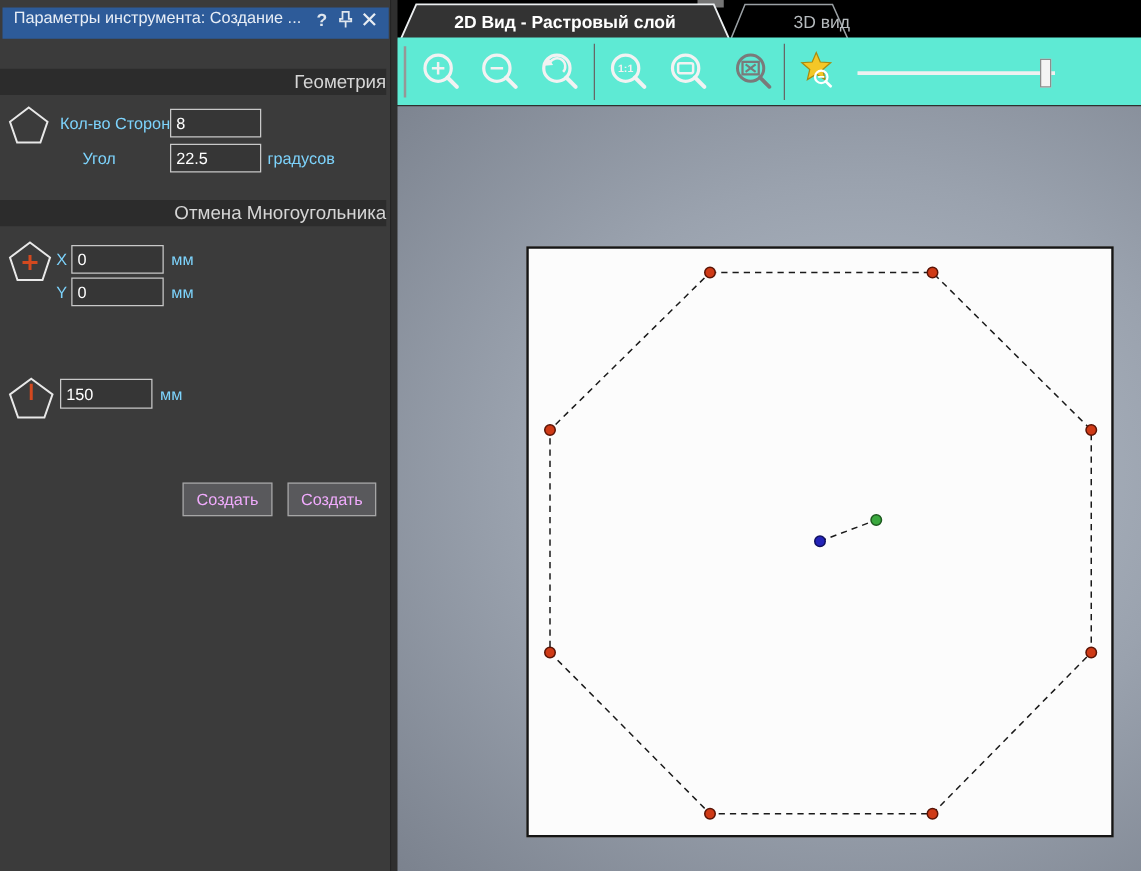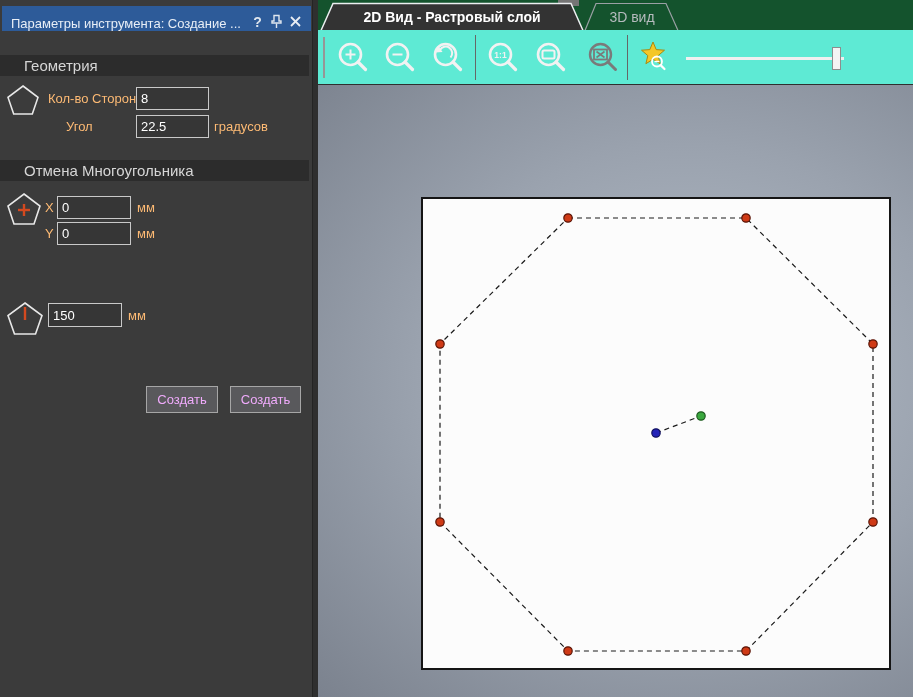--- a/index.html
+++ b/index.html
@@ -4,40 +4,40 @@
 <style>
   * { margin:0; padding:0; box-sizing:border-box; }
   html,body { width:913px; height:697px; overflow:hidden; background:#2f2f2f;
               font-family:"Liberation Sans", sans-serif; }
   .abs { position:absolute; }
 
   
   #panel { position:absolute; left:0; top:0; width:313px; height:697px;
            background:#3b3b3b; border-right:1px solid #242424; }
   #titlebar { position:absolute; left:2px; top:6px; width:309px; height:25px;
-              background:#2d5b99; display:flex; align-items:flex-end; padding:0 6px 0 9px; }
+              background:#2d5b99; display:flex; align-items:flex-start; padding:0 6px 0 9px; }
   #titlebar .title { color:#e8eef6; font-size:13px; flex:1 1 auto; white-space:nowrap; overflow:hidden; }
   .tb-ico { width:19px; height:19px; display:flex; align-items:center; justify-content:center;
             color:#dfe6ee; font-size:14px; font-weight:bold; cursor:default; }
   .sec-header { position:absolute; left:0; width:309px; height:21px; background:#2c2c2c;
-                color:#d6d6d6; font-size:15px; line-height:21px; padding-left:24px; }
-  .lbl { position:absolute; color:#fdba74; font-size:13px; white-space:nowrap; }
+                color:#d6d6d6; font-size:15px; line-height:21px; padding-left:24px;text-align:right; }
+  .lbl { position:absolute; color:#7dd3fc; font-size:13px; white-space:nowrap; }
   .fld { position:absolute; background:#363636; border:1px solid #c9c9c9; color:#ffffff;
          font-size:13px; font-family:"Liberation Sans", sans-serif; padding:0 4px; outline:none; }
   .btn { position:absolute; height:27px; background:#59595c; border:1px solid #a6a6a6;
          color:#f0abfc; font-size:13px; font-family:"Liberation Sans", sans-serif; cursor:pointer; }
 
   
   #right { position:absolute; left:318px; top:0; width:595px; height:697px; }
-  #tabbar { position:absolute; left:0; top:0; width:595px; height:31px; background:#14532d; }
+  #tabbar { position:absolute; left:0; top:0; width:595px; height:31px; background:#000000; }
   .tab { position:absolute; top:2px; height:29px; }
   .tab svg { position:absolute; left:0; top:0; }
   .tab .tab-label { position:absolute; width:100%; text-align:center; top:7px; font-size:14px; }
   .tab.active .tab-label { color:#ffffff; font-weight:bold; }
-  .tab.inactive .tab-label { color:#b6bbbe; }
+  .tab.inactive .tab-label { color:#b6bbbe;text-align:right; }
   #edge-frag { position:absolute; left:240px; top:0; width:21px; height:6px; background:#757575; }
 
   #toolbar { position:absolute; left:0; top:30px; width:595px; height:54px; background:#5eead4; }
   .tool-grip { position:absolute; left:5px; top:7px; width:2px; height:41px; background:#969696; }
   .tool-sep  { position:absolute; top:5px; width:1px; height:45px; background:#666666; }
   .tool-btn { position:absolute; top:9px; width:38px; height:38px; cursor:pointer; }
   .tool-btn.disabled { cursor:default; }
 
   #slider { position:absolute; left:368px; top:9px; width:160px; height:40px; }
   #slider .track { position:absolute; left:0; top:18px; width:158px; height:3px; background:#f0f0f0; }

